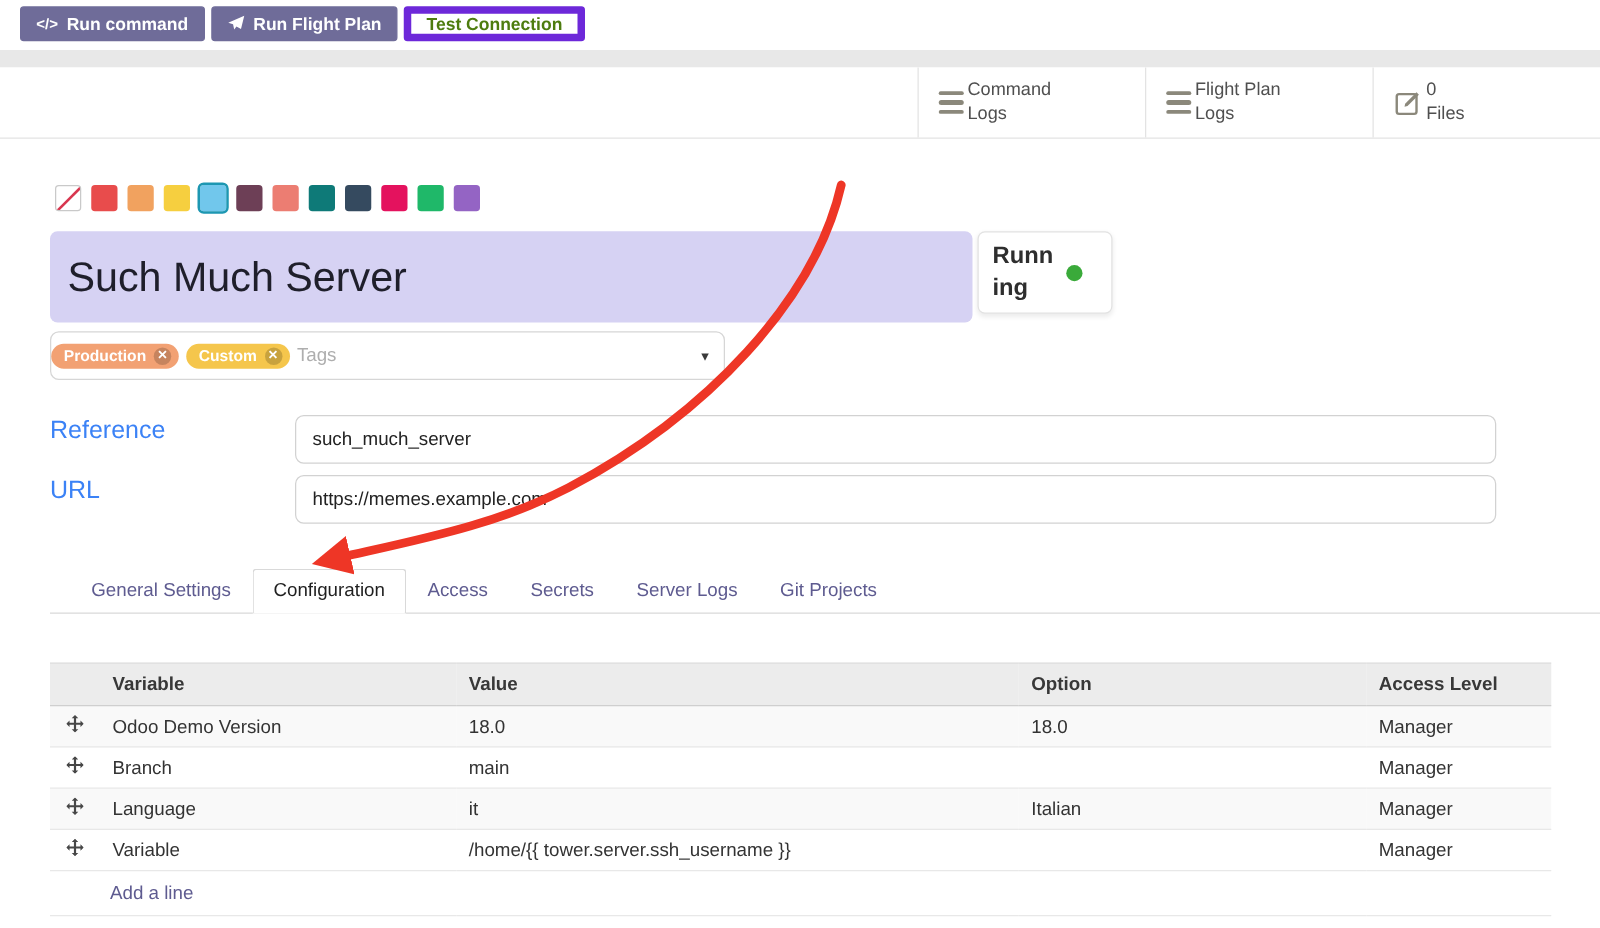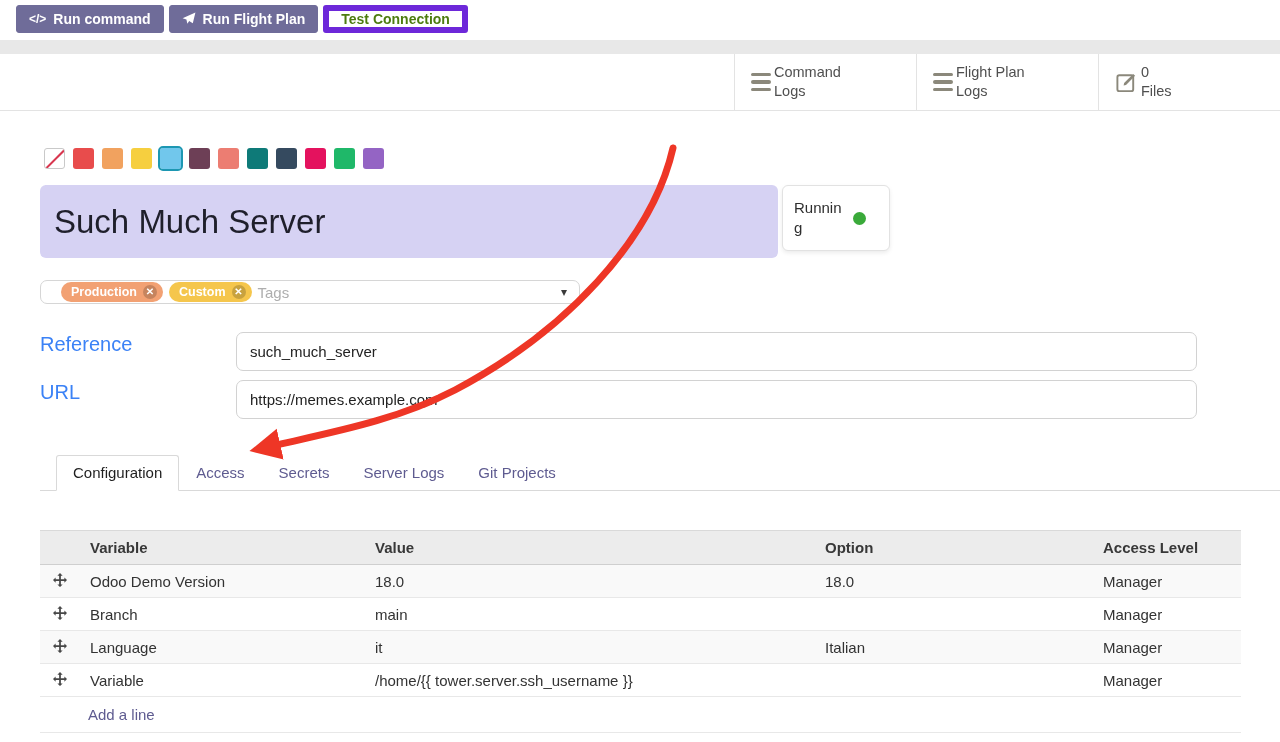--- a/index.html
+++ b/index.html
@@ -34,26 +34,26 @@
   .swatch.selected{outline:2px solid var(--selected-swatch-border,#1d97b2)}
 
   
   .name-input{position:absolute;top:185px;left:40px;width:738px;height:73px;background:var(--name-bg,#d6d2f3);
               border:none;border-radius:6px;font-size:33px;color:#1f1f2b;padding:12px 14px;font-family:inherit;outline:none}
 
   
   .running-card{position:absolute;top:185px;left:782px;width:108px;height:66px;background:#fff;border:1px solid #e2e2e2;
                 border-radius:6px;box-shadow:0 2px 4px rgba(0,0,0,.08);display:flex;align-items:center;gap:9px;
                 padding:8px 11px;cursor:pointer}
-  .running-text{font-size:15px;font-weight:normal;color:#2e2e2e;width:50px;word-break:break-all;line-height:1.35}
+  .running-text{font-size:19px;font-weight:bold;color:#2e2e2e;width:50px;word-break:break-all;line-height:1.35}
   .status-dot{width:13px;height:13px;border-radius:50%;background:var(--status-green,#3aaa3a);flex:none}
 
   
-  .tags-field{position:absolute;top:280px;left:40px;width:540px;height:24px;border:1px solid #d6d6d6;border-radius:7px;
-              display:flex;align-items:center;gap:6px;padding:0 12px 0 20px;background:#fff}
+  .tags-field{position:absolute;top:265px;left:40px;width:540px;height:39px;border:1px solid #d6d6d6;border-radius:7px;
+              display:flex;align-items:center;gap:6px;padding:0 12px 0 0;background:#fff}
   .tag{display:flex;align-items:center;gap:6px;color:#fff;font-size:12.5px;font-weight:bold;padding:3px 6px 3px 10px;border-radius:12px}
   .tag .x{display:inline-flex;align-items:center;justify-content:center;width:14px;height:14px;border-radius:50%;
           background:rgba(0,0,0,.18);color:#fff;font-size:10px;line-height:1;cursor:pointer}
   .tags-placeholder{color:#aeaeae;font-size:15px}
   .tags-caret{margin-left:auto;color:#3a3a3a;font-size:12px;cursor:pointer}
 
   
   .field-label{position:absolute;left:40px;font-size:20px;font-weight:normal;color:#3b82f6}
   .field-input{position:absolute;left:236px;width:961px;height:39px;border:1px solid #d2d2d2;border-radius:7px;
                font-size:15px;color:#222;padding:0 13px;font-family:inherit;background:#fff;outline:none}
@@ -178,20 +178,21 @@
     <span class="tags-placeholder">Tags</span>
     <span class="tags-caret">▾</span>
   </div>
 
   <div class="field-label" id="ref-label">Reference</div>
   <input class="field-input" id="ref-input" value="such_much_server" style="">
   <div class="field-label" id="url-label">URL</div>
   <input class="field-input" id="url-input" value="https://memes.example.com" style="">
 
   <div class="tabs">
+    <div class="tab">General Settings</div>
     <div class="tab active">Configuration</div>
     <div class="tab">Access</div>
     <div class="tab">Secrets</div>
     <div class="tab">Server Logs</div>
     <div class="tab">Git Projects</div>
   </div>
 
   <table class="config-table">
     <colgroup>
         <col style="width:40px">

